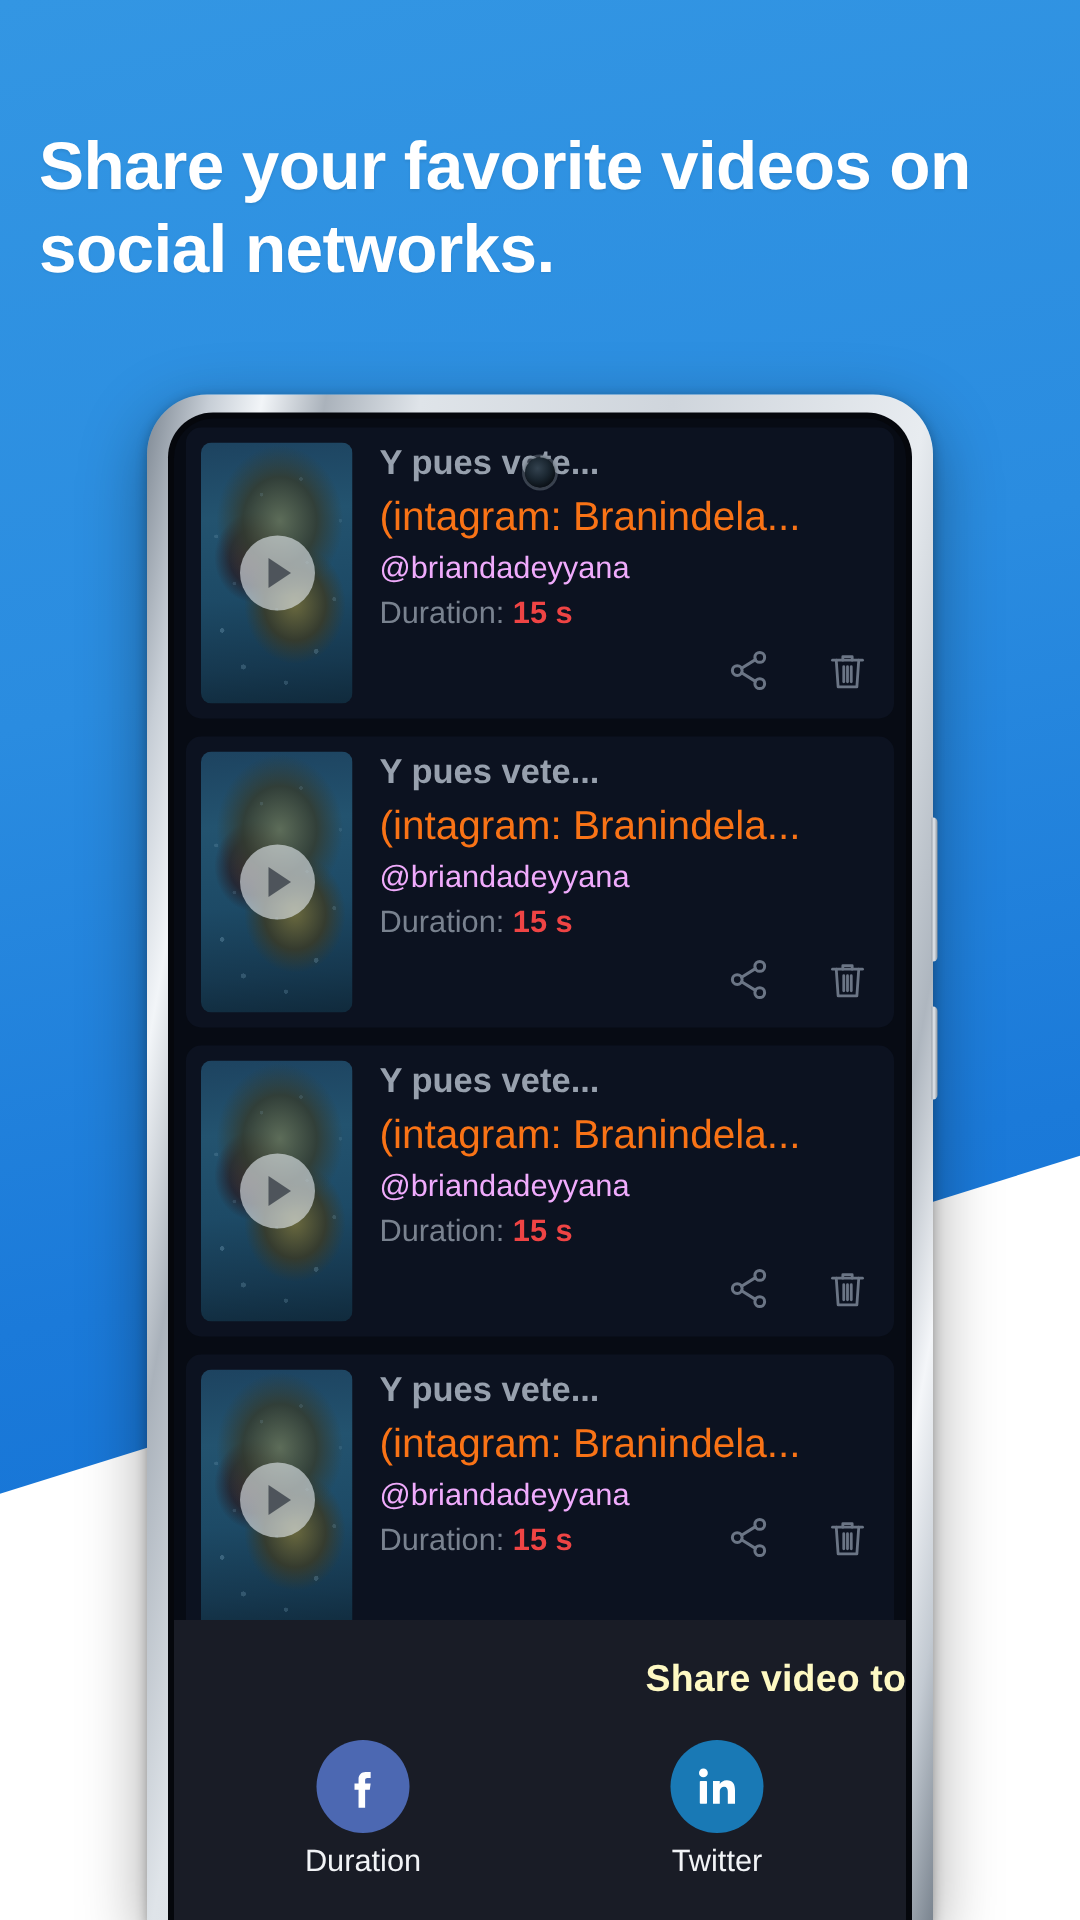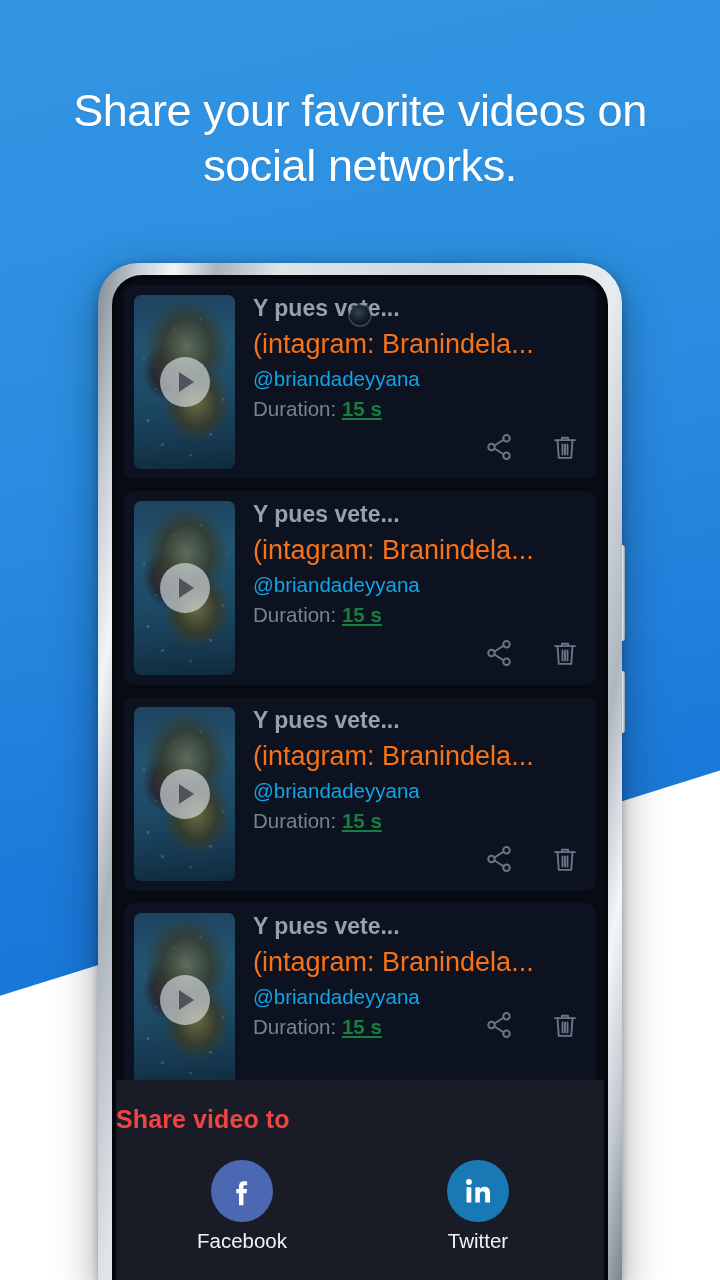--- a/index.html
+++ b/index.html
@@ -24,25 +24,25 @@
     position: absolute; inset: 0;
     background: linear-gradient(168deg, #3396e3 0%, #2a8ce0 34%, #1b7ad9 62%, #0e6bd1 100%);
     
     clip-path: polygon(0 0, 100% 0, 100% 60.2%, 0 77.8%);
   }
 
   
   #headline {
     position: absolute;
     left: 0; right: 0; top: 84px;
-    text-align: center;
+    text-align: left;
     color: #ffffff;
     font-size: 45px;
     line-height: 1.22;
-    font-weight: 400;
+    font-weight: 700;
     letter-spacing: -0.4px;
     padding: 0 26px;
     box-sizing: border-box;
     text-shadow: 0 1px 2px rgba(0,0,0,.08);
   }
 
   
   #phone {
     position: absolute;
     left: 98px; top: 263px;
@@ -177,33 +177,33 @@
     white-space: nowrap;
   }
   .v-sub {
     color: #f97316;
     font-size: 27px;
     line-height: 1.2;
     margin-bottom: 6px;
     white-space: nowrap;
   }
   .v-handle {
-    color: #0ea5e9;
+    color: #f0abfc;
     font-size: 20.5px;
     line-height: 1.2;
     margin-bottom: 6px;
     white-space: nowrap;
   }
   .v-duration {
     color: #79828f;
     font-size: 20.5px;
     line-height: 1.2;
     white-space: nowrap;
   }
-  .v-duration b { color: #15803d; font-weight: 700; text-decoration: underline; }
+  .v-duration b { color: #ef4444; font-weight: 700; }
 
   
   .actions {
     position: absolute;
     right: 6px; bottom: 6px;
     display: flex;
     gap: 36px;
     align-items: center;
   }
   .actions.inline {
@@ -214,22 +214,22 @@
 
   
   #share-sheet {
     position: absolute;
     left: 0; right: 0; bottom: 0;
     height: 203px;
     background: #191c26;
     z-index: 20;
   }
   #share-title {
-    text-align: left;
-    color: #ef4444;
+    text-align: right;
+    color: #fef9c3;
     font-size: 25px;
     font-weight: 700;
     padding-top: 25px;
     letter-spacing: .1px;
   }
   #share-targets {
     display: flex;
     justify-content: space-around;
     align-items: flex-start;
     padding: 26px 8px 0 8px;
@@ -438,21 +438,21 @@
     <div id="share-sheet">
       <div id="share-title">Share video to</div>
       <div id="share-targets">
 
         <div class="share-target">
           <div class="share-badge fb">
             <svg width="34" height="34" viewBox="0 0 24 24" fill="#ffffff">
               <path d="M15.3 5.2h-2.1c-1.9 0-3.3 1.3-3.3 3.3v2.1H8v2.9h1.9V22h3.1v-8.5h2.2l.4-2.9h-2.6V9.1c0-.7.3-1.1 1.1-1.1h1.5V5.2z"></path>
             </svg>
           </div>
-          <div class="share-label">Facebook</div>
+          <div class="share-label">Duration</div>
         </div>
 
 
         <div class="share-target">
           <div class="share-badge li">
             <svg width="32" height="32" viewBox="0 0 24 24" fill="#ffffff">
               <rect x="3.4" y="9.2" width="3.6" height="11.4" rx=".4"></rect>
               <circle cx="5.2" cy="5.2" r="2.2"></circle>
               <path d="M10 9.2h3.4v1.6c.6-1 1.8-1.9 3.5-1.9 3 0 4.1 1.9 4.1 5v6.7h-3.6v-6c0-1.5-.5-2.5-1.9-2.5-1.1 0-1.7.8-2 1.5-.1.3-.1.7-.1 1v6h-3.4V9.2z"></path>
             </svg>

